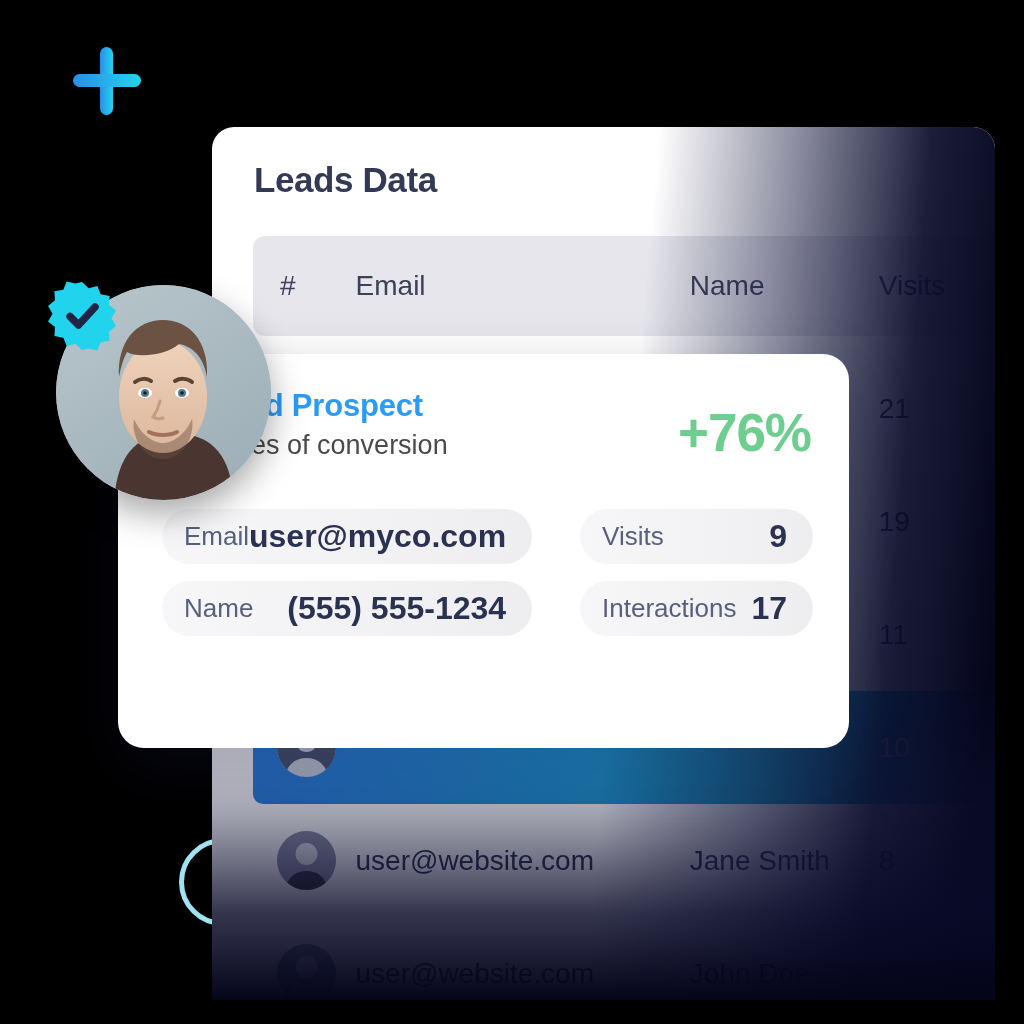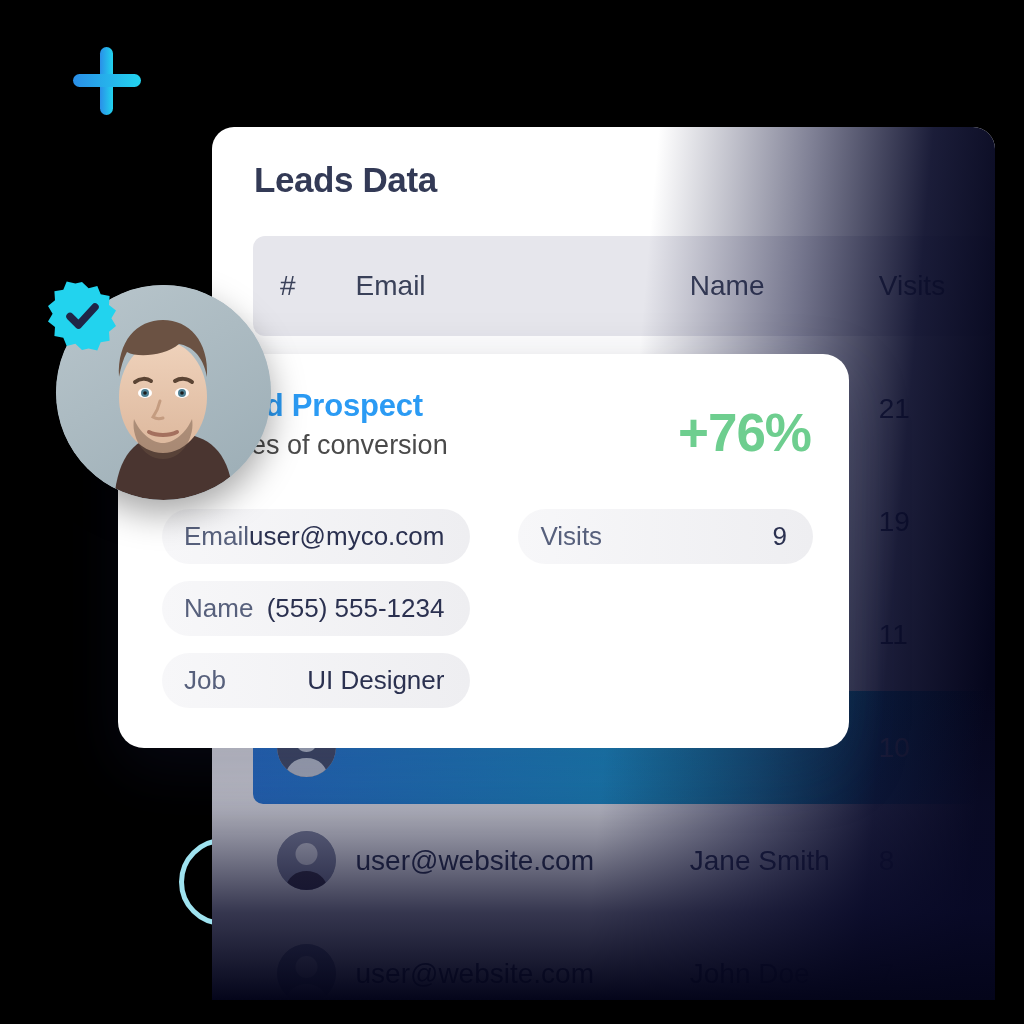--- a/index.html
+++ b/index.html
@@ -235,21 +235,21 @@
     height: 55px;
     border-radius: 28px;
     background: linear-gradient(90deg, #f7f7f9 0%, #eeeef1 100%);
     display: flex;
     align-items: center;
     justify-content: space-between;
     padding: 0 26px 0 22px;
   }
 
   .pill .k { font-size: 26px; color: #57607c; }
-  .pill .v { font-size: 26px; color: #2b3150; font-weight: normal; }
+  .pill .v { font-size: 32px; color: #2b3150; font-weight: bold; }
 </style>
 </head>
 <body>
 
 <div id="stage">
 
   <div class="plus-icon">
     <svg width="74" height="74" viewBox="0 0 74 74">
       <defs>
         <linearGradient id="gplus" x1="0" y1="0" x2="1" y2="0">
@@ -385,30 +385,30 @@
 
       <div class="dc-col">
         <div class="pill">
           <span class="k">Email</span>
           <span class="v">user@myco.com</span>
         </div>
         <div class="pill">
           <span class="k">Name</span>
           <span class="v">(555) 555-1234</span>
         </div>
-        <div class="pill">
-          <span class="k">Job</span>
-          <span class="v">UI Designer</span>
-        </div>
       </div>
 
       <div class="dc-col">
         <div class="pill">
           <span class="k">Visits</span>
           <span class="v">9</span>
+        </div>
+        <div class="pill">
+          <span class="k">Interactions</span>
+          <span class="v">17</span>
         </div>
       </div>
 
     </div>
   </div>
 
   <div class="avatar-lg-wrap">
     <div class="avatar-lg">
       <svg width="215" height="215" viewBox="0 0 215 215">
         <defs>

